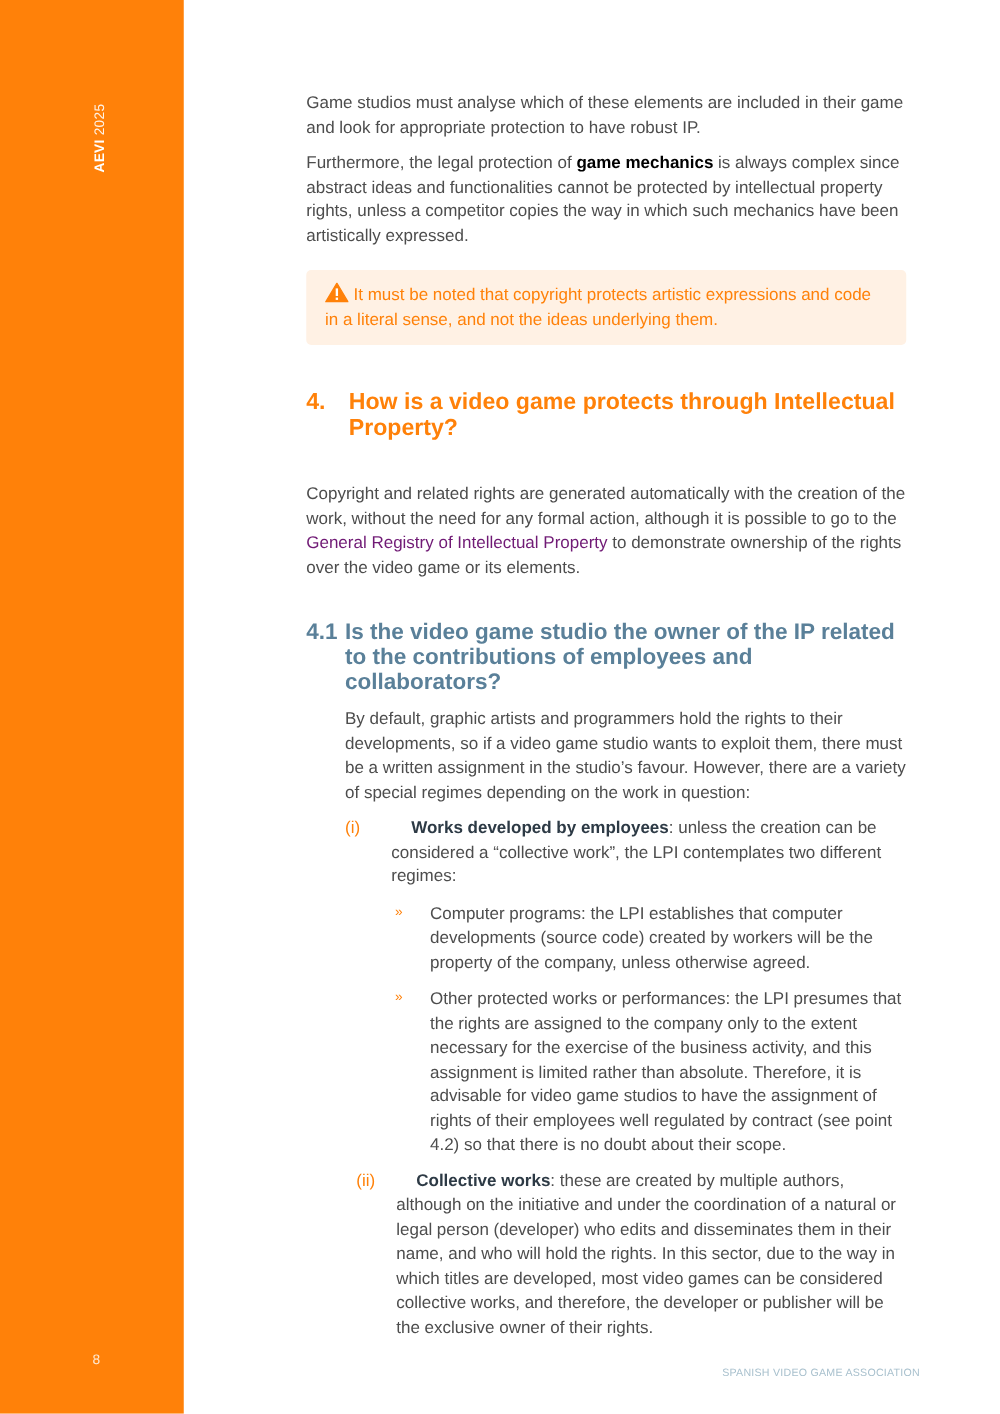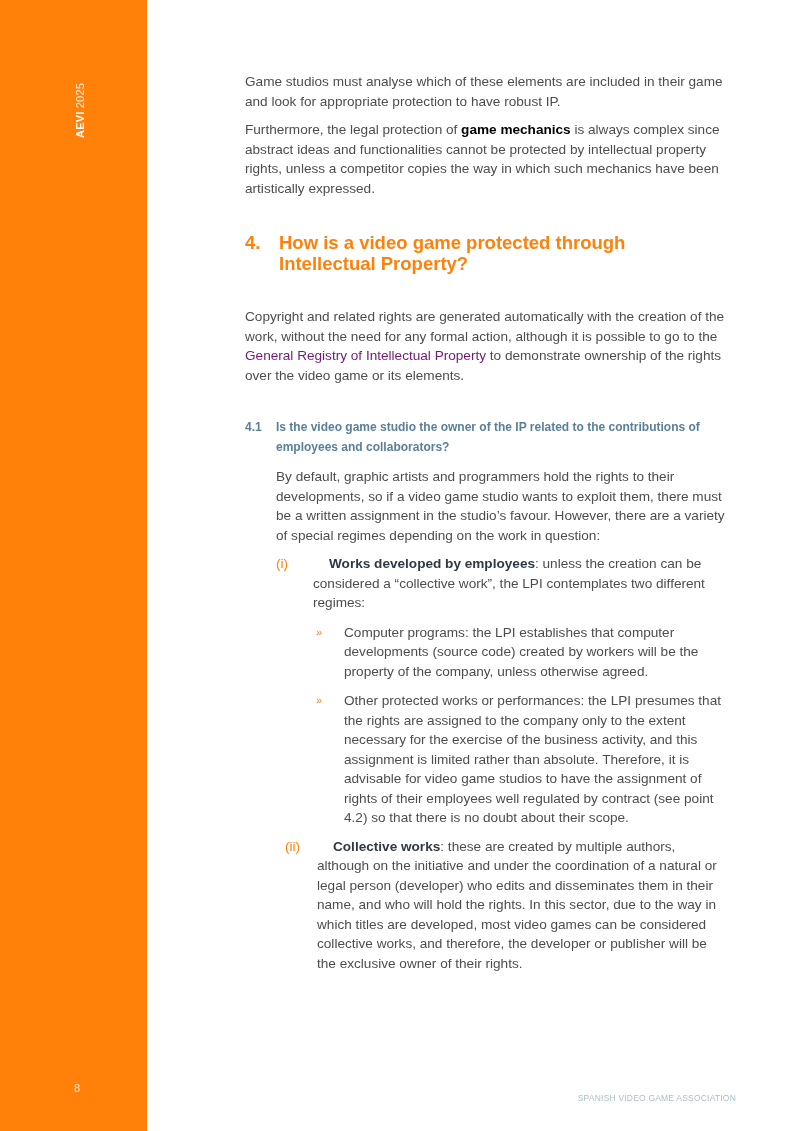--- a/index.html
+++ b/index.html
@@ -36,21 +36,21 @@
   }
   .warn { display:inline-block; width:19px; height:16px; vertical-align:-2px; }
   h2 {
     margin:34px 0 0 0; color:#FF8109; font-size:18.5px; line-height:21px;
     font-weight:bold; display:flex;
   }
   h2 .num { width:34px; flex:none; }
   .p-intro { margin-top:33px; }
   a.link { color:#701a75; text-decoration:none; }
   h3 {
-    margin:32px 0 0 0; color:#5a8099; font-size:12px; line-height:20px;
+    margin:32px 0 0 0; color:#5a8099; font-size:18px; line-height:20px;
     font-weight:bold; display:flex;
   }
   h3 .num { width:31px; flex:none; }
   .indent { margin-left:31px; }
   .p-41 { margin-top:10px; }
   .roman { display:flex; margin-top:9px; }
   .roman .rn { color:#FF8109; width:37px; flex:none; padding-left:0; }
   .roman.ii .rn { width:32px; padding-left:9px; }
   .roman strong { color:#2d3a45;margin-left:16px; }
   .bullets { margin-left:37px; }
@@ -66,24 +66,32 @@
 
 <div class="sidebar">
   <div class="side-label"><b>AEVI</b> <span class="yr">2025</span></div>
   <div class="page-num">8</div>
 </div>
 
 <div class="content">
   <p class="p1">Game studios must analyse which of these elements are included in their game and look for appropriate protection to have robust IP.</p>
   <p><span>Furthermore, the legal protection of </span><strong style="color:#000000">game mechanics</strong><span> is always complex since abstract ideas and functionalities cannot be protected by intellectual property rights, unless a competitor copies the way in which such mechanics have been artistically expressed.</span></p>
 
+  <div class="note">
+    <svg class="warn" viewBox="0 0 20 17">
+        <path d="M10 0.5 L19.5 16.5 L0.5 16.5 Z" fill="#FF8109" stroke="#FF8109" stroke-linejoin="round" stroke-width="1"></path>
+        <rect x="9" y="5" width="2" height="6.5" fill="#fff"></rect>
+        <rect x="9" y="12.8" width="2" height="2" fill="#fff"></rect>
+      </svg>
+    <span>It must be noted that copyright protects artistic expressions and code in a literal sense, and not the ideas underlying them.</span>
+  </div>
 
   <h2>
       <span class="num">4.</span>
-      <span>How is a video game protected through Intellectual Property?</span>
+      <span>How is a video game protects through Intellectual Property?</span>
     </h2>
 
   <p class="p-intro"><span>Copyright and related rights are generated automatically with the creation of the work, without the need for any formal action, although it is possible to go to the </span><a class="link" href="#">General Registry of Intellectual Property</a><span> to demonstrate ownership of the rights over the video game or its elements.</span></p>
 
   <h3>
       <span class="num">4.1</span>
       <span>Is the video game studio the owner of the IP related to the contributions of employees and collaborators?</span>
     </h3>
 
   <div class="indent">

